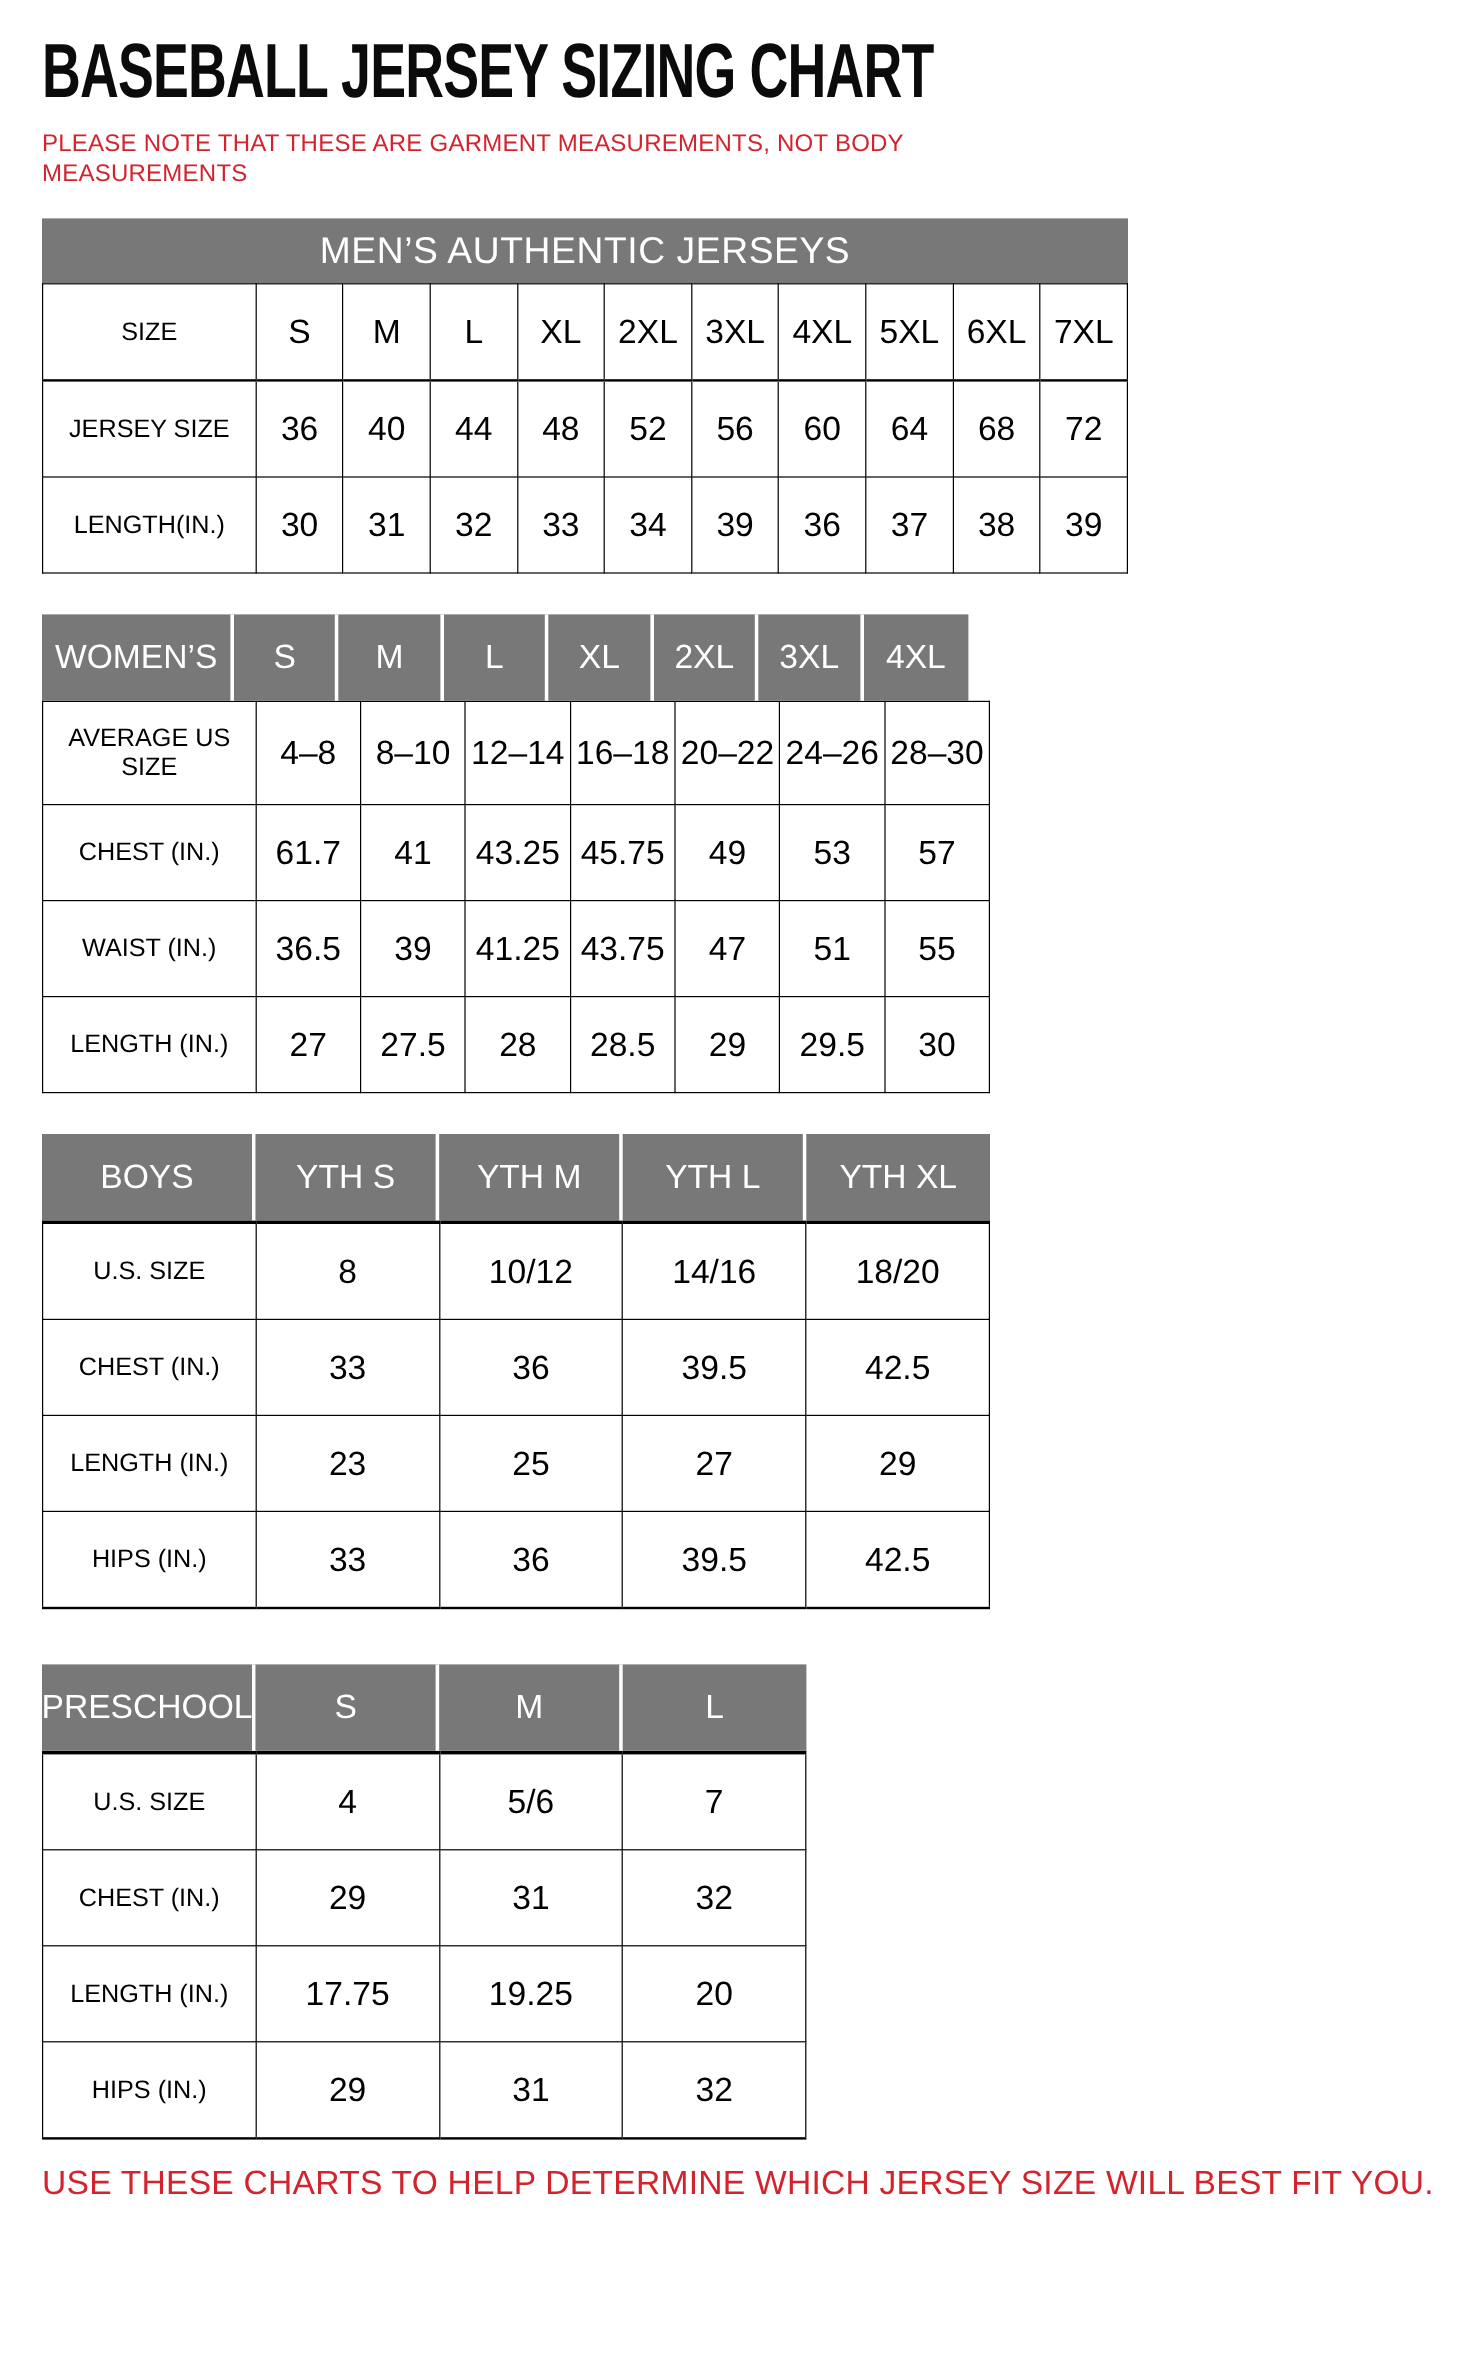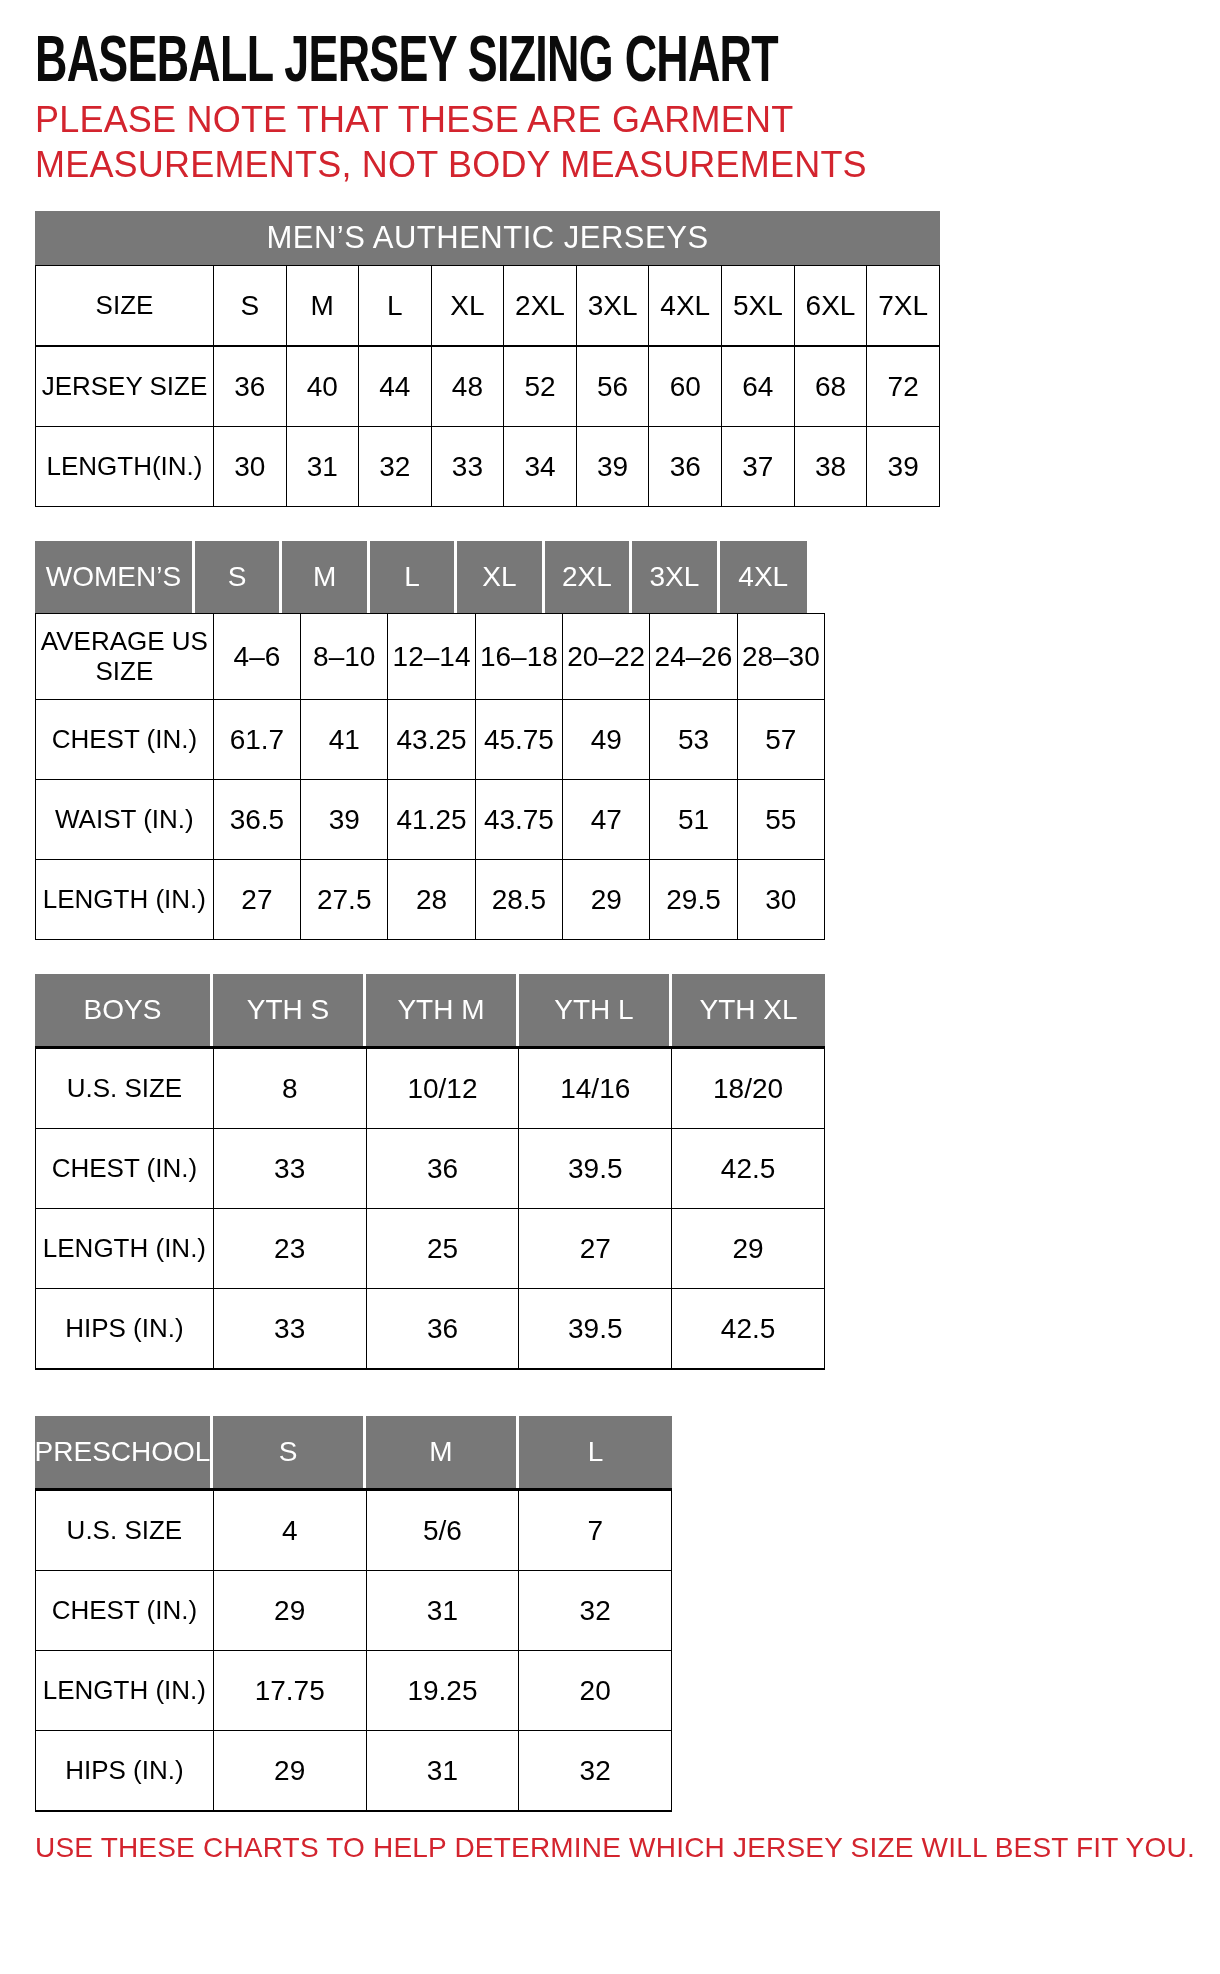--- a/index.html
+++ b/index.html
@@ -26,24 +26,24 @@
     color:#0b0b0b;
     display:inline-block;
     white-space:nowrap;
     transform:scaleX(0.70);
     transform-origin:left center;
     letter-spacing:-1px;
     line-height:1.05;
   }
   .note{
     color:var(--red);
-    font-size:36px;
+    font-size:20px;
     line-height:1.25;
     max-width:880px;
-    margin:0 0 24px 0;
+    margin:11px 0 24px 0;
     letter-spacing:0.2px;
   }
 
   .size-table{margin:0 0 34px 0;}
   .size-table.boys{margin-bottom:46px;}
   .size-table.preschool{margin-bottom:20px;}
 
   .banner{
     height:54px;
     background:var(--gray);
@@ -76,21 +76,21 @@
   table.body td{
     border:1px solid var(--line);
     text-align:center;
     vertical-align:middle;
     height:79px;
     font-size:28px;
     padding:0 2px;
     line-height:1.15;
     overflow:hidden;
   }
-  table.body td.label{font-size:26px;margin-left:31px;}
+  table.body td.label{font-size:21px;margin-left:31px;}
 
   .mens table.body tr:first-child td{border-bottom-width:2px;}
   .womens table.body tr:first-child td{height:85px;}
   .boys table.body tr:first-child td,
   .preschool table.body tr:first-child td{border-top-width:3px;}
   .boys table.body tr:last-child td,
   .preschool table.body tr:last-child td{border-bottom-width:2px;}
 
   .footer-note{
     color:var(--red);
@@ -184,21 +184,21 @@
           <col style="width: 87.43px;">
           <col style="width: 87.43px;">
           <col style="width: 87.43px;">
           <col style="width: 87.43px;">
           <col style="width: 87.43px;">
           <col style="width: 87.43px;">
         </colgroup>
         <tbody>
           <tr>
             <td class="label">AVERAGE US SIZE</td>
-            <td>4–6</td>
+            <td>4–8</td>
             <td>8–10</td>
             <td>12–14</td>
             <td>16–18</td>
             <td>20–22</td>
             <td>24–26</td>
             <td>28–30</td>
           </tr>
           <tr>
             <td class="label">CHEST (IN.)</td>
             <td>61.7</td>

